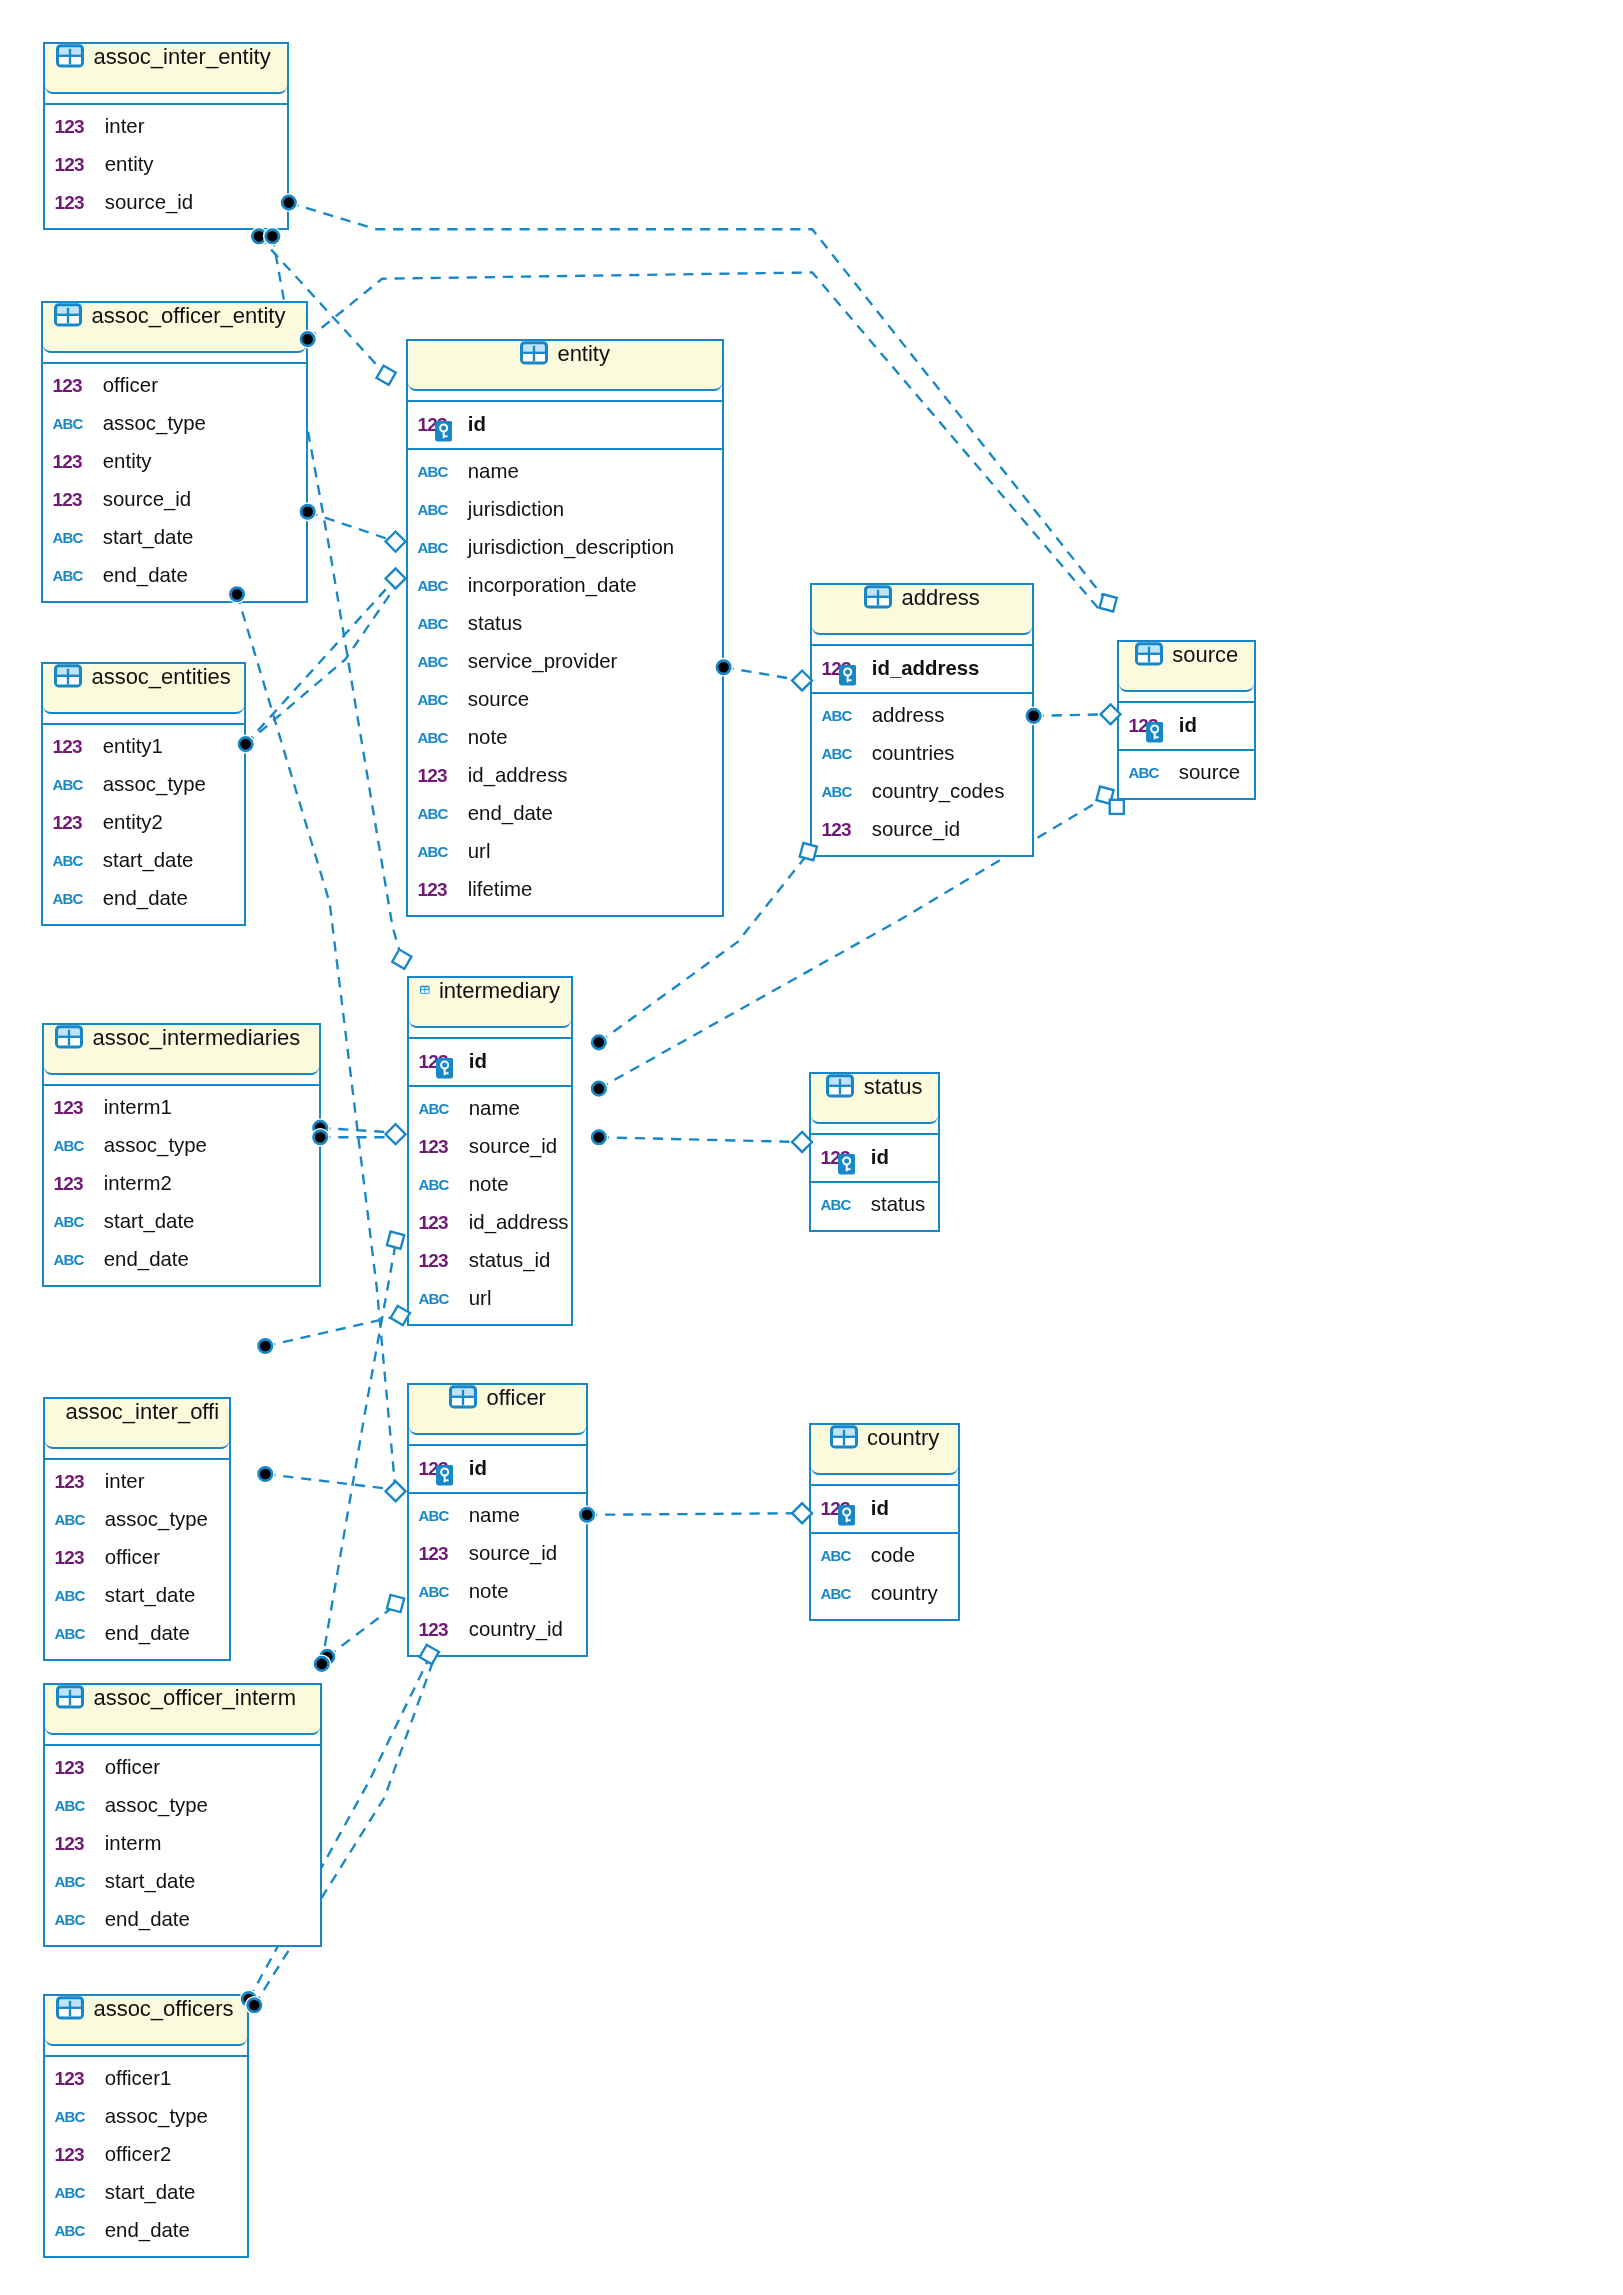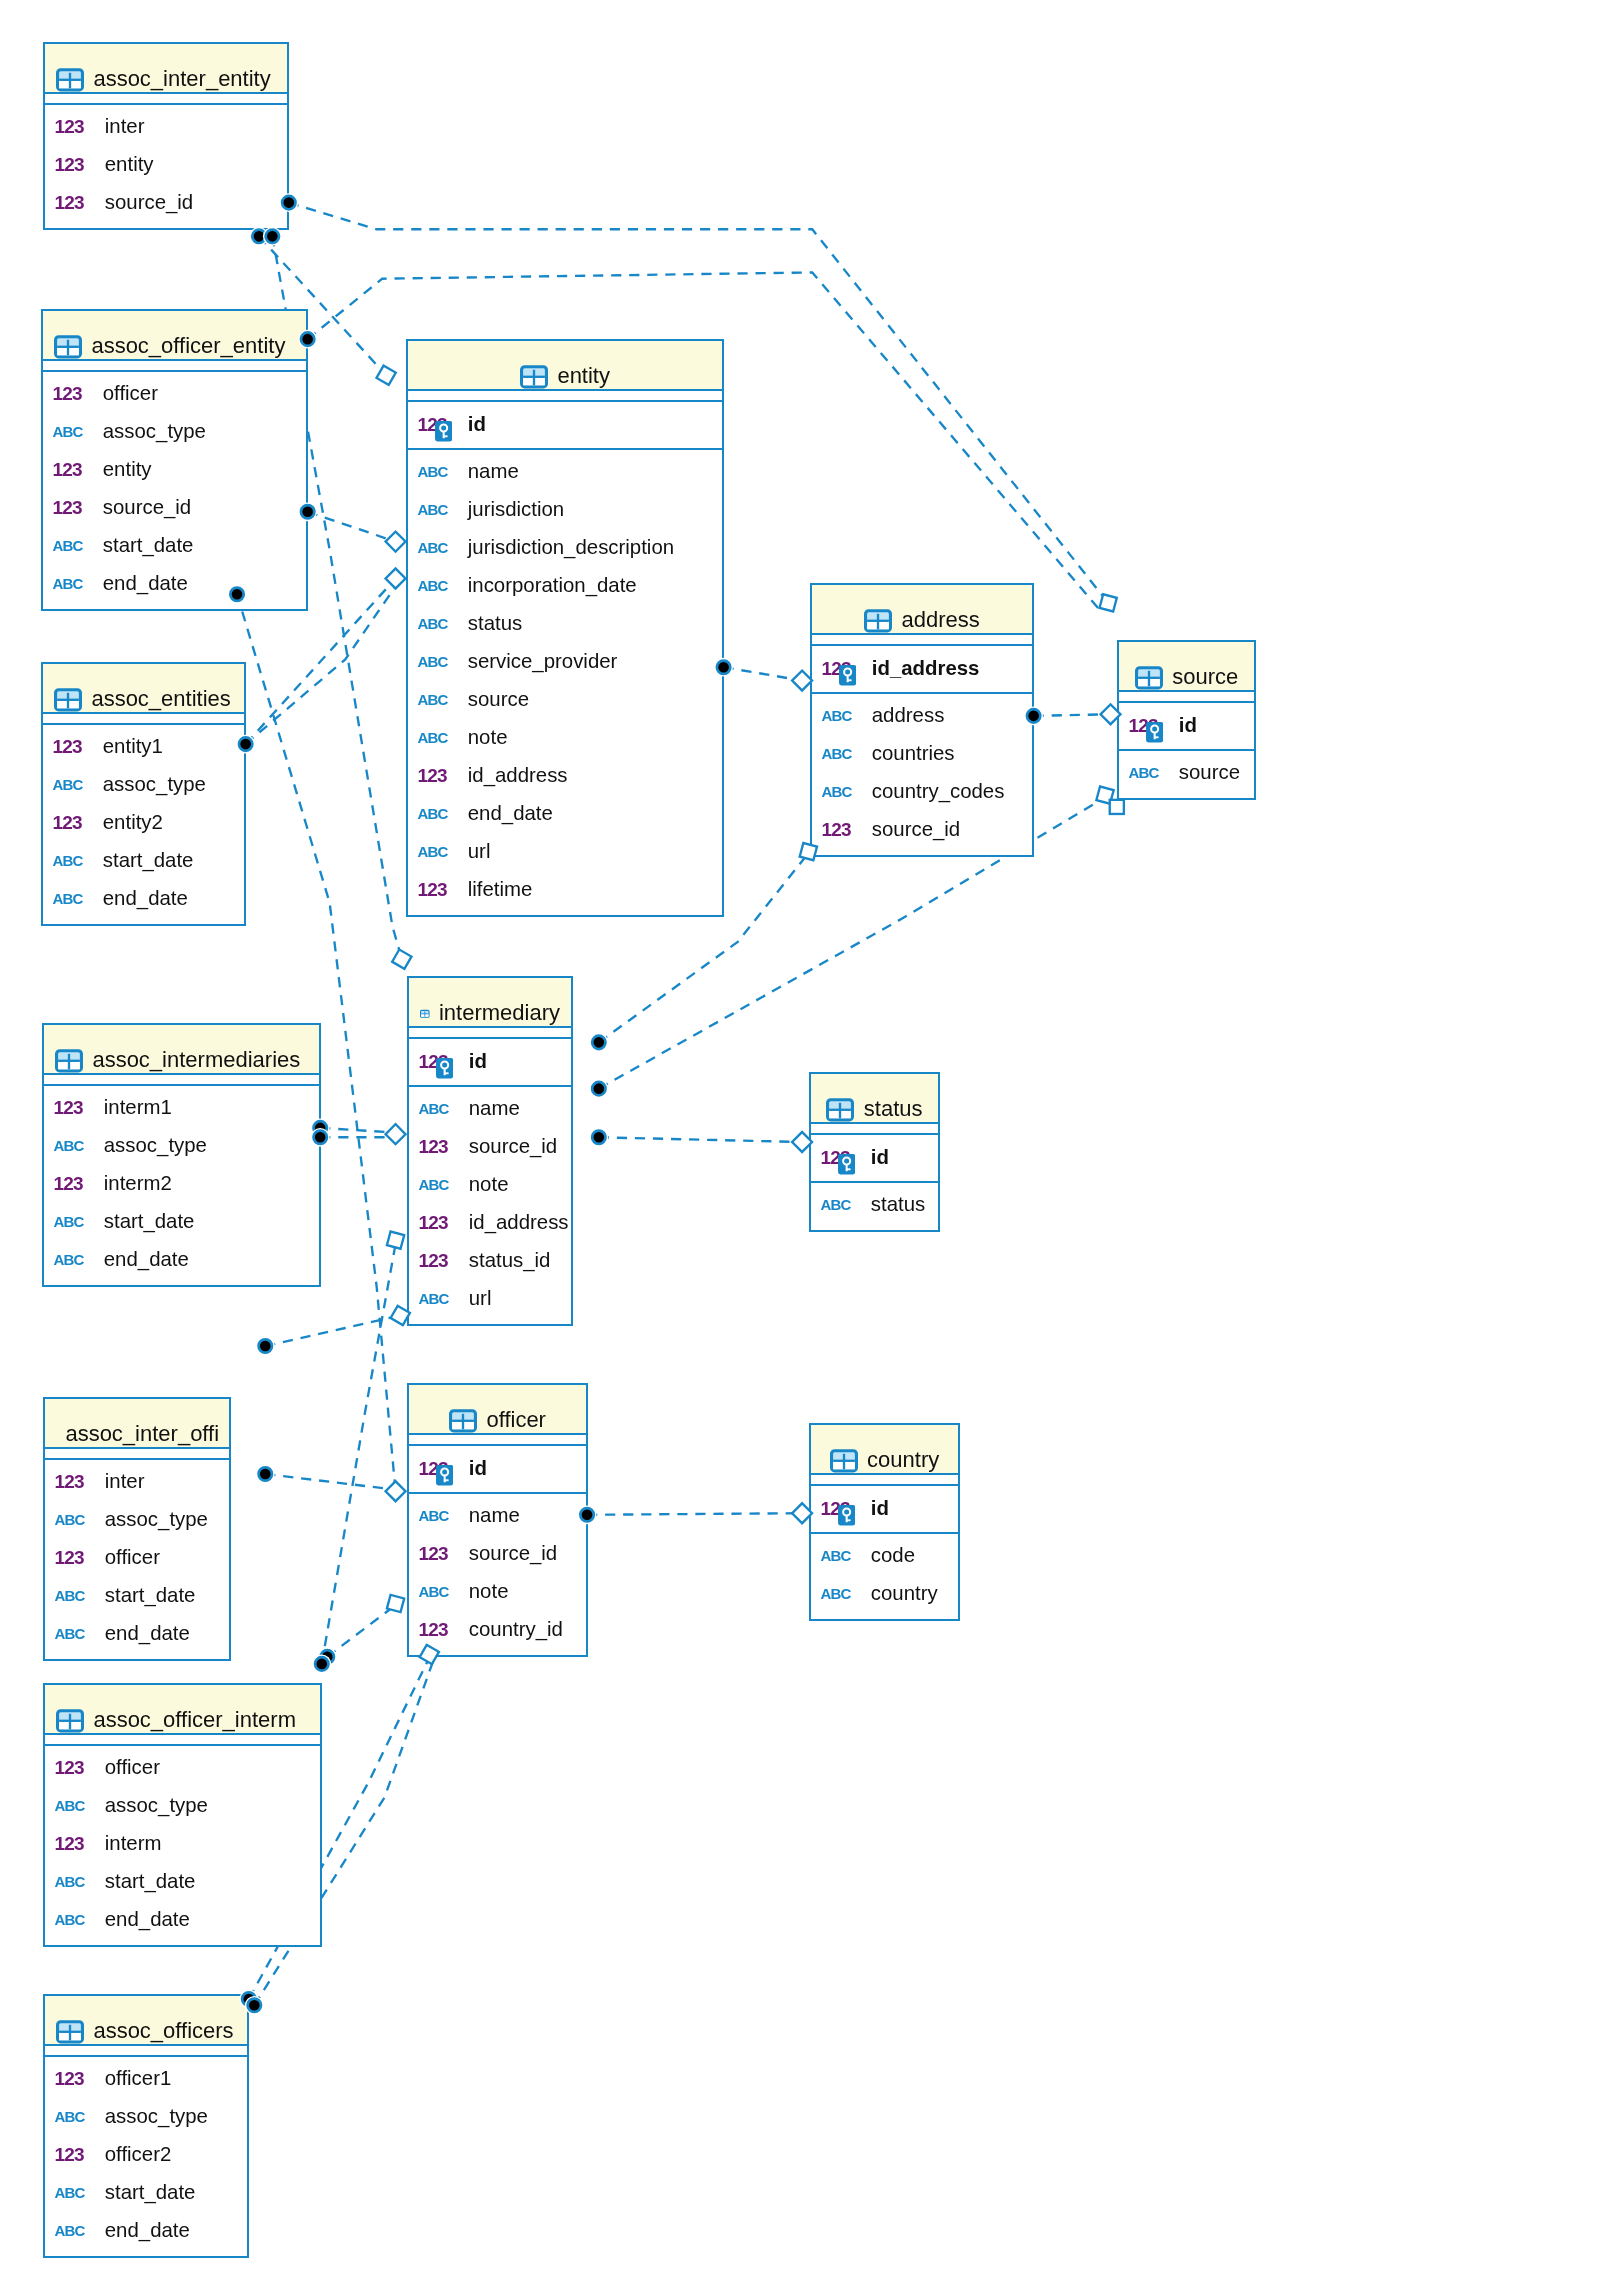--- a/index.html
+++ b/index.html
@@ -4,21 +4,21 @@
 <style>
   html,body{margin:0;padding:0;background:#ffffff;}
   body{width:1623px;height:2295px;position:relative;overflow:hidden;
        font-family:"Liberation Sans",sans-serif;-webkit-font-smoothing:antialiased;}
   #canvas{position:absolute;left:0;top:0;width:1623px;height:2295px;}
   svg.layer{position:absolute;left:0;top:0;pointer-events:none;}
   #wires{z-index:0;}
   #ends{z-index:3;}
   .tbl{position:absolute;background:#ffffff;border:2.4px solid #1787c8;z-index:1;box-sizing:border-box;}
   .tbl-header{background:#fcfadc;border-bottom:2.4px solid #1787c8;height:50px;
-              display:flex;align-items:flex-end;gap:9.4px;padding:0 11px;box-sizing:border-box;}
+              display:flex;align-items:flex-start;gap:9.4px;padding:0 11px;box-sizing:border-box;border-radius:8px;}
   .tbl-header.center{justify-content:center;}
   .tbl-title{font-size:22px;color:#111;white-space:nowrap;}
   .tbl-gap{height:8.6px;border-bottom:2.4px solid #1787c8;background:#fff;}
   .row{height:38px;display:flex;align-items:center;gap:9.4px;padding:0 9.4px;white-space:nowrap;}
   .row.pk{height:46px;border-bottom:2.4px solid #1787c8;}
   .row.pk .lbl{font-weight:bold;}
   .lbl{font-size:20.4px;color:#111;}
   .typewrap{position:relative;display:inline-flex;align-items:center;width:41px;flex:0 0 41px;}
   .t-num{font-size:19px;font-weight:bold;letter-spacing:-0.8px;color:#701a75;}
   .t-txt{font-size:15px;font-weight:800;letter-spacing:-0.8px;color:#1787c8;}
@@ -80,21 +80,21 @@
             <span class="lbl">entity</span>
           </div>
           <div class="row">
             <span class="typewrap">
               <span class="t-num">123</span>
             </span>
             <span class="lbl">source_id</span>
           </div>
         </div>
       </div>
-      <div class="tbl" style="left: 41px; top: 309px; width: 267px;">
+      <div class="tbl" style="left: 41px; top: 301px; width: 267px;">
         <div class="tbl-header">
           <svg width="28" height="23.6" viewBox="0 0 36 30">
             <rect x="2" y="2" width="32" height="26" rx="4" fill="#bfe3f7" stroke="#1787c8" stroke-width="4"></rect>
             <rect x="4" y="16" width="28" height="10" fill="#ffffff"></rect>
             <line x1="18" y1="6" x2="18" y2="26" stroke="#1787c8" stroke-width="3"></line>
             <line x1="4" y1="15" x2="32" y2="15" stroke="#1787c8" stroke-width="3"></line>
           </svg>
           <span class="tbl-title">assoc_officer_entity</span>
         </div>
         <div class="tbl-gap"></div>

